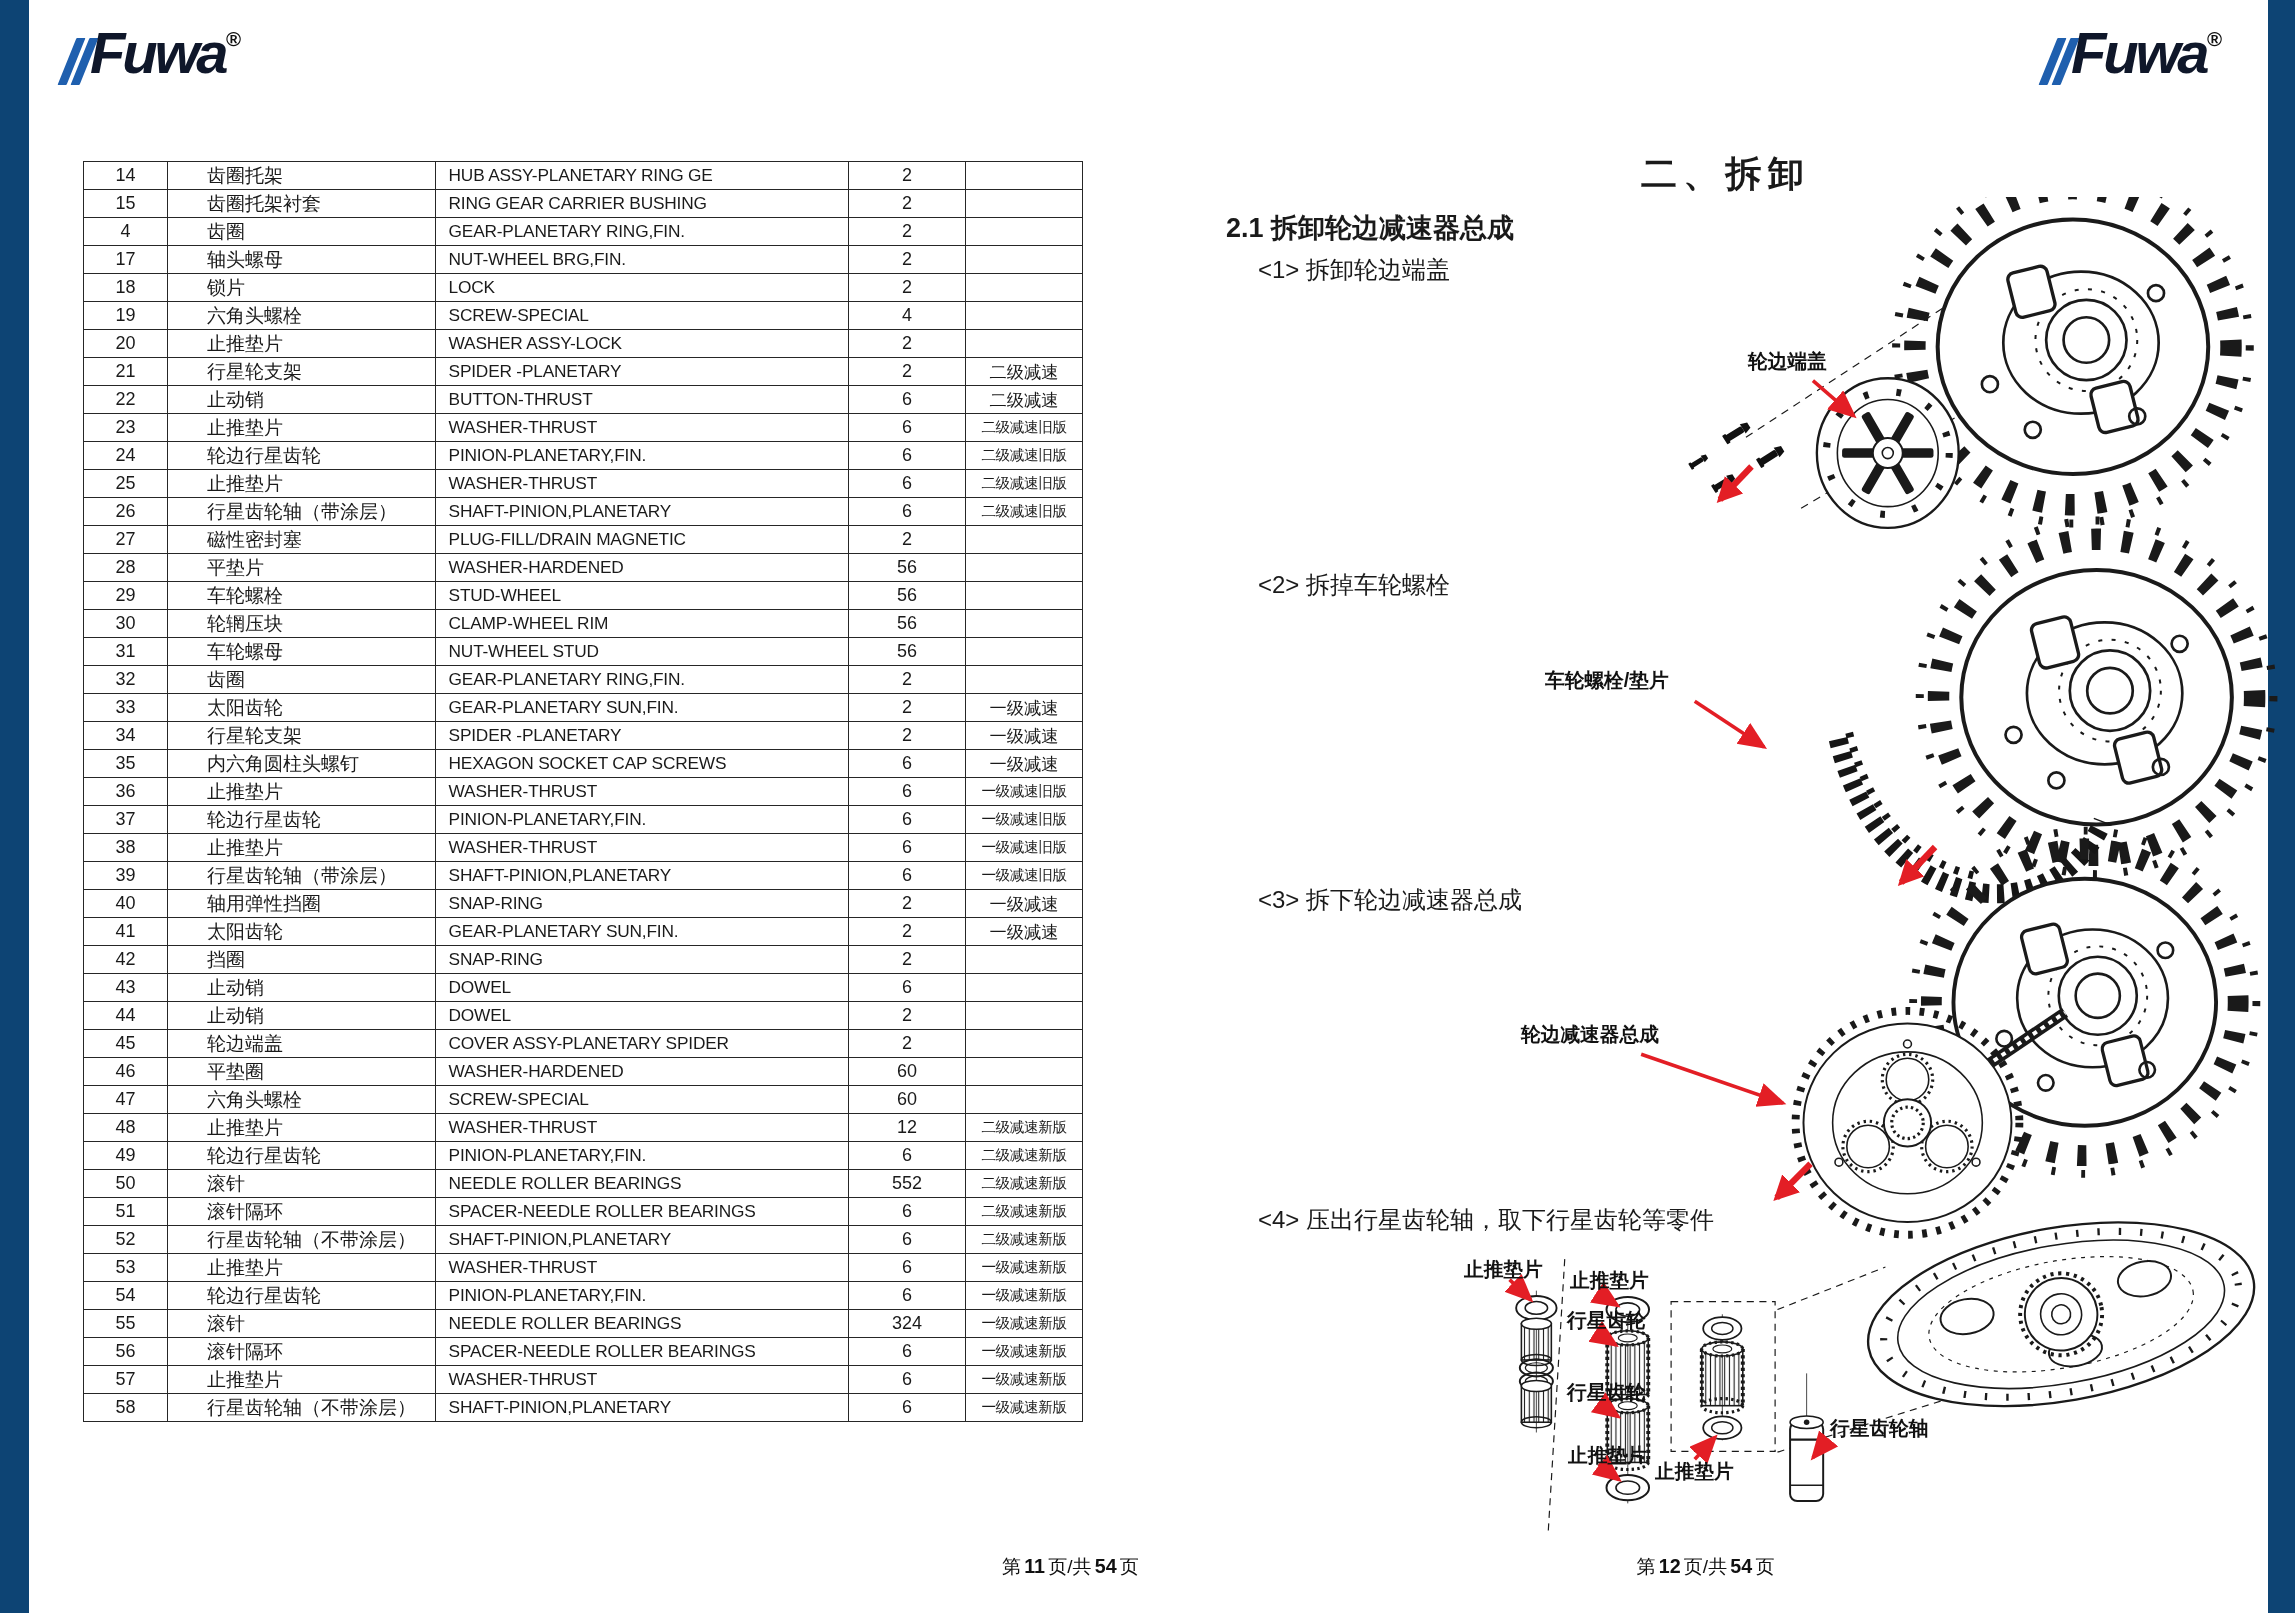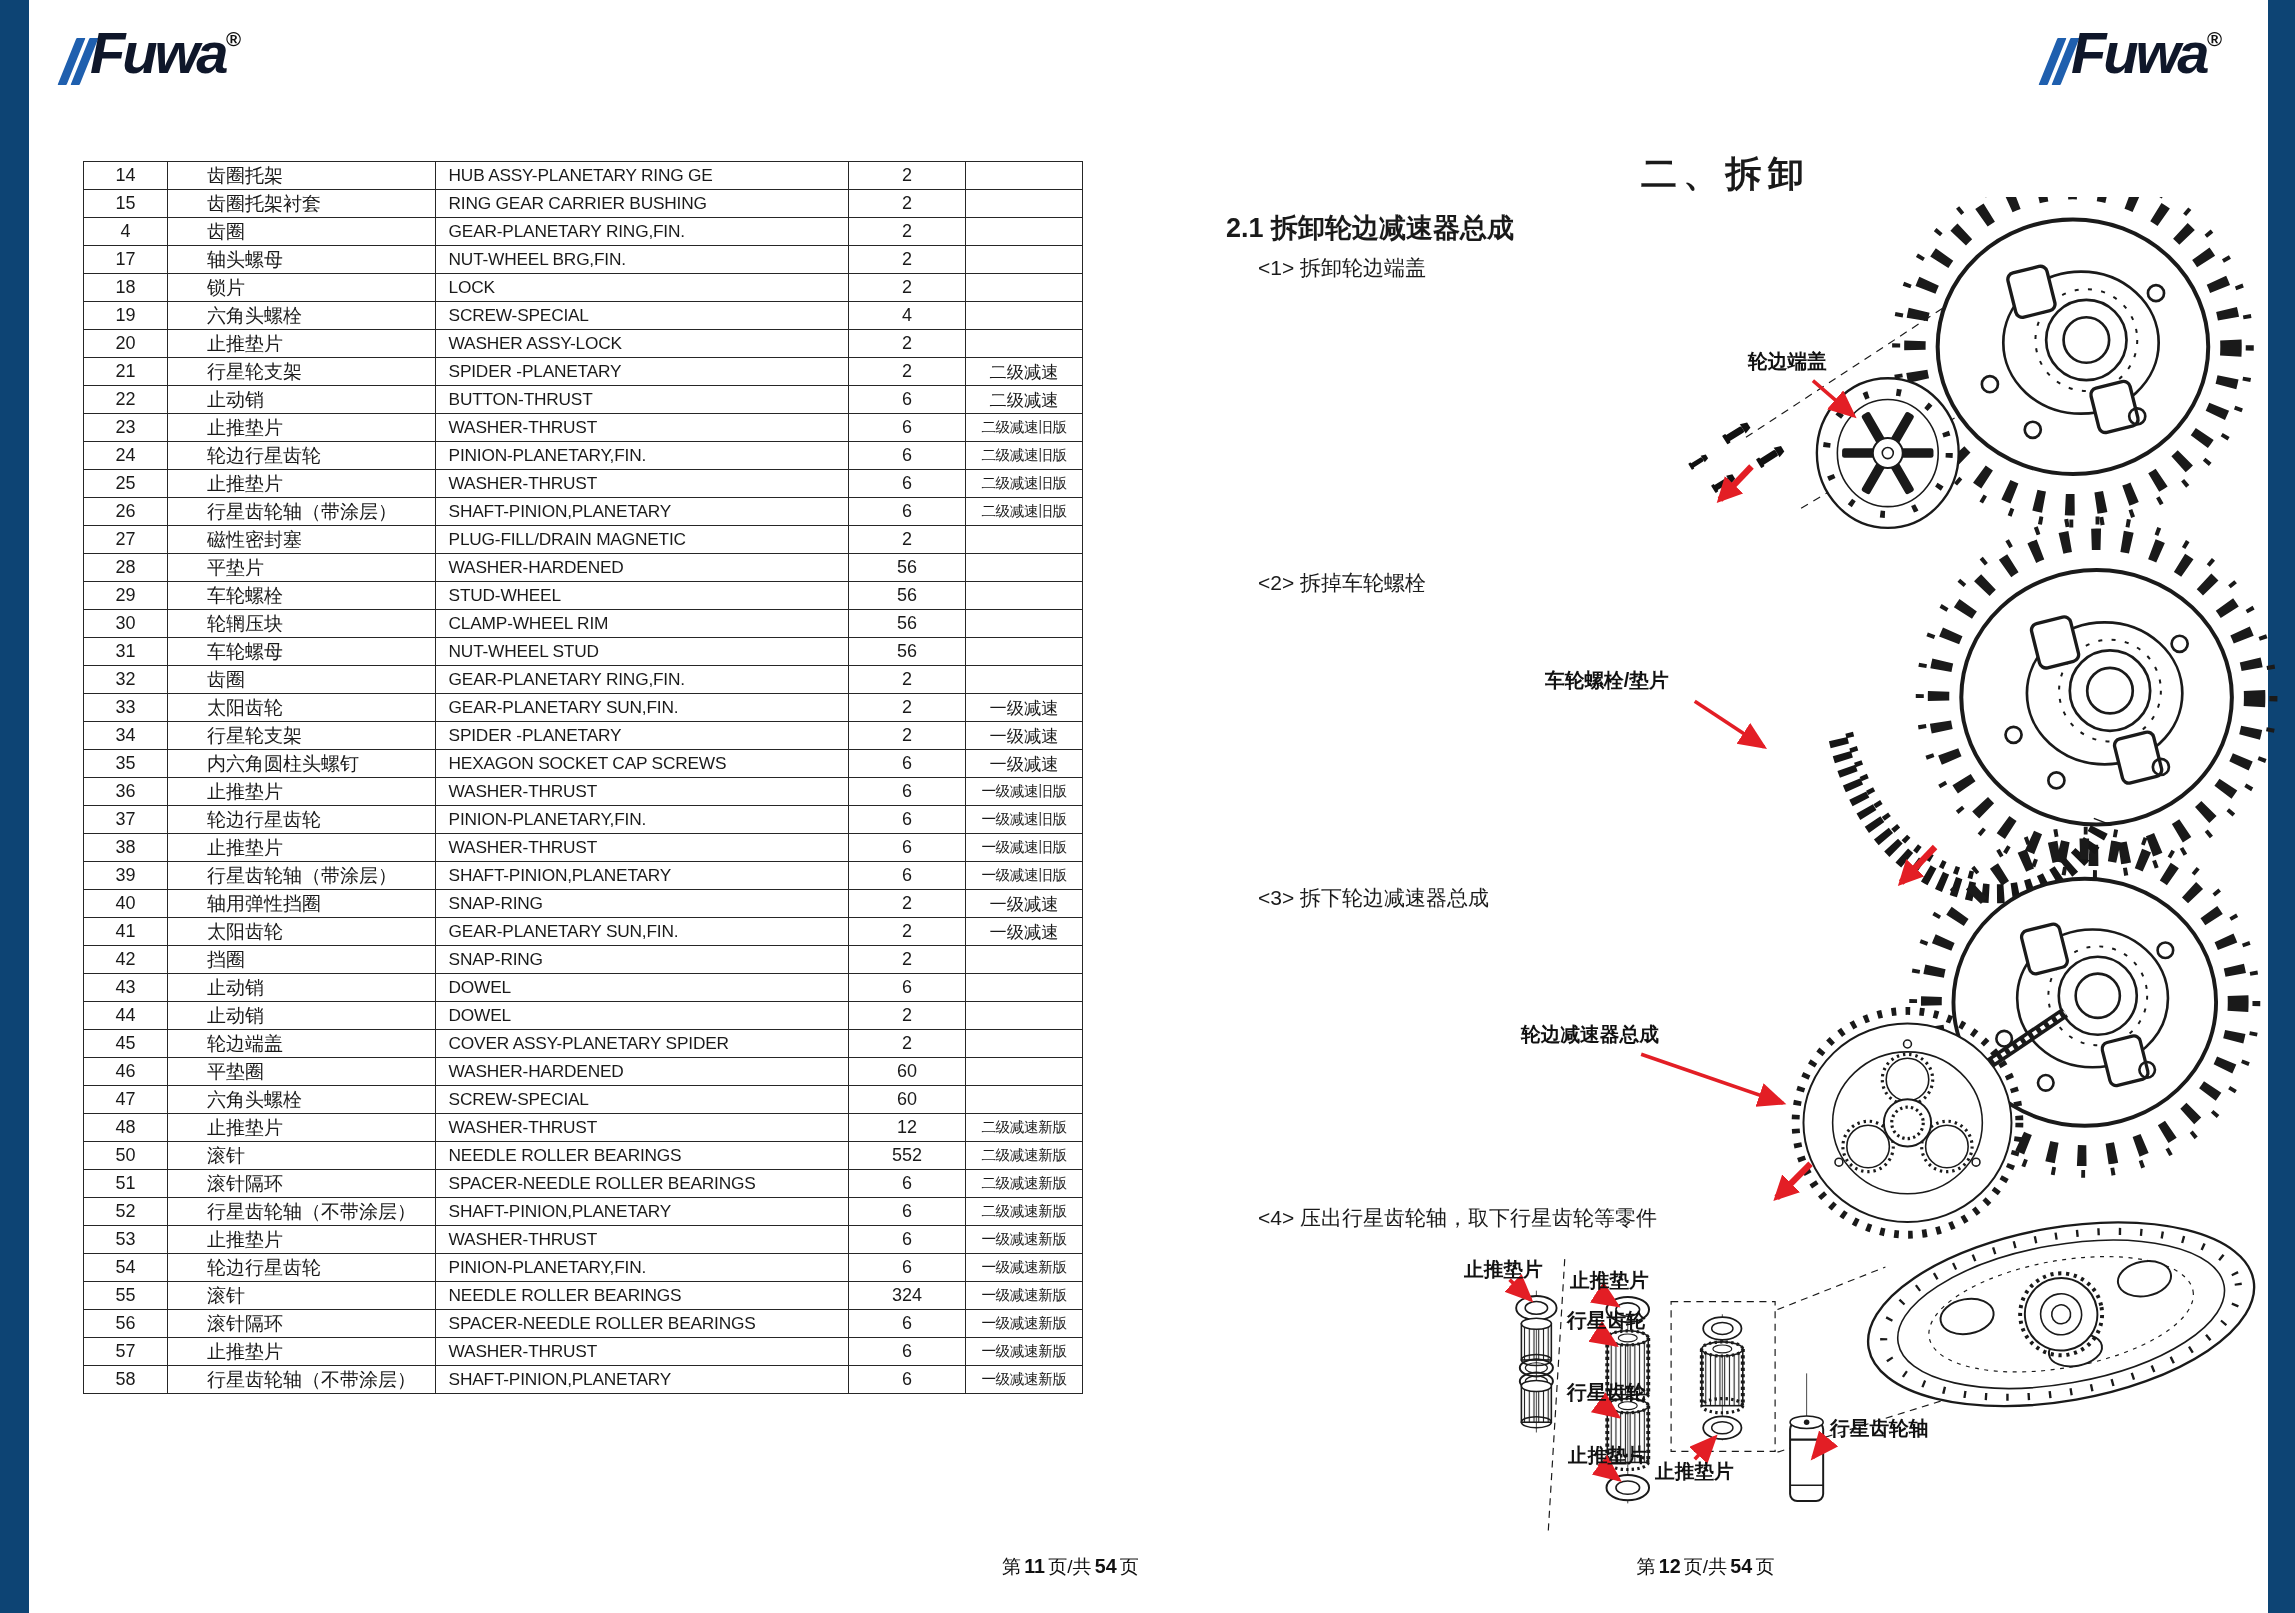--- a/index.html
+++ b/index.html
@@ -31,21 +31,21 @@
   .parts-table td.c4{text-align:center;font-size:17.3px;}
   .parts-table td.c4.small{font-size:14.6px;letter-spacing:-0.4px;}
 
   .footer{position:absolute;font-size:19px;color:#111;text-align:center;white-space:nowrap;}
   .footer b{font-size:19.7px;}
   .footer span{margin:0 3.2px;}
 
   
   .page-title{position:absolute;left:1641px;top:150px;font-size:36px;font-weight:bold;letter-spacing:6.3px;white-space:nowrap;}
   .section-title{position:absolute;left:1226px;top:210px;font-size:27px;font-weight:bold;white-space:nowrap;}
-  .step{position:absolute;left:1258px;font-size:21px;white-space:nowrap;color:#1a1a1a;}
+  .step{position:absolute;left:1258px;font-size:24px;white-space:nowrap;color:#1a1a1a;}
   .lbl{position:absolute;font-size:19.7px;font-weight:bold;color:#111;white-space:nowrap;}
 
   .diagram-svg{position:absolute;left:1143px;top:197px;width:1135px;height:1371px;}
 </style>
 </head>
 <body>
 
 <div class="canvas">
 
   <div class="edge left"></div>
@@ -309,20 +309,27 @@
           <td class="c1">六角头螺栓</td>
           <td class="c2">SCREW-SPECIAL</td>
           <td class="c3">60</td>
           <td class="c4"></td>
         </tr>
         <tr>
           <td class="c0">48</td>
           <td class="c1">止推垫片</td>
           <td class="c2">WASHER-THRUST</td>
           <td class="c3">12</td>
+          <td class="c4 small">二级减速新版</td>
+        </tr>
+        <tr>
+          <td class="c0">49</td>
+          <td class="c1">轮边行星齿轮</td>
+          <td class="c2">PINION-PLANETARY,FIN.</td>
+          <td class="c3">6</td>
           <td class="c4 small">二级减速新版</td>
         </tr>
         <tr>
           <td class="c0">50</td>
           <td class="c1">滚针</td>
           <td class="c2">NEEDLE ROLLER BEARINGS</td>
           <td class="c3">552</td>
           <td class="c4 small">二级减速新版</td>
         </tr>
         <tr>

